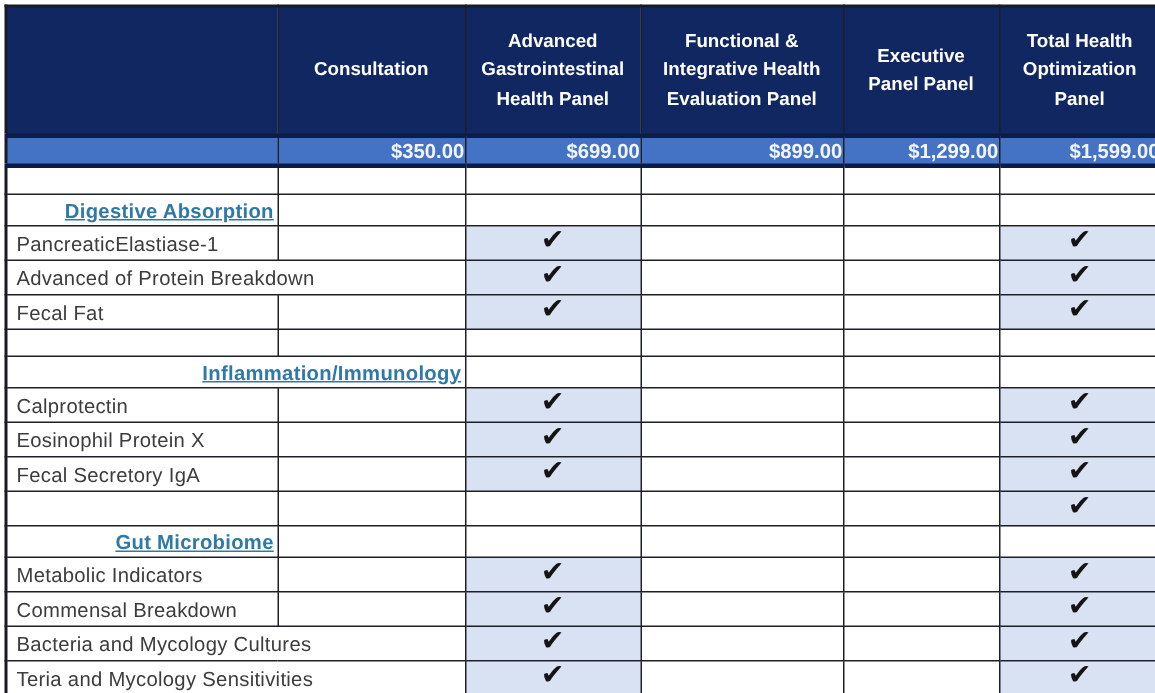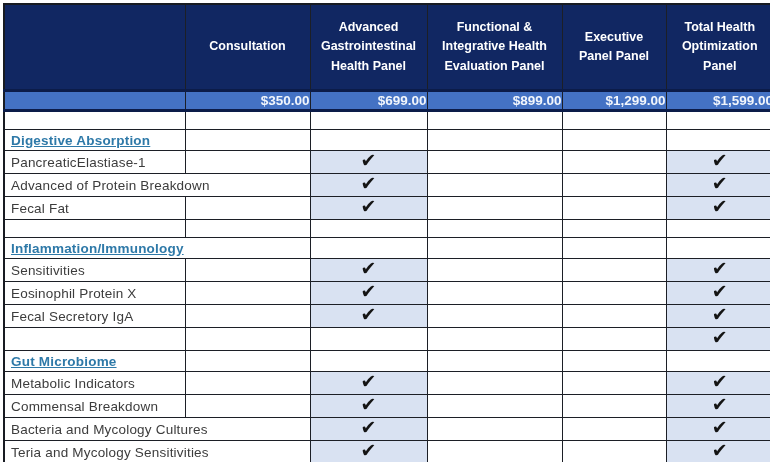--- a/index.html
+++ b/index.html
@@ -10,21 +10,21 @@
 
   
   thead th{background:#112762;color:#ffffff;font-weight:bold;font-size:12.5px;
            line-height:1.55;height:80px;vertical-align:middle;text-align:center;
            padding:2px 4px;}
   
   tr.price td{background:#4472C4;border-top:3px solid #0c1c49;border-bottom:3px solid #0c1c49;
               color:#f2f6fc;font-weight:bold;text-align:right;font-size:13.5px;height:17px;}
   
   tr.spacer td{height:17px;}
-  tr.section td{height:18px;}
+  tr.section td{height:18px;text-align:right;}
   tr.item td{height:20px;}
   td.label{font-size:13.5px;color:#3c3c3c;padding:1px 2px 1px 6px;white-space:nowrap;
            vertical-align:middle;letter-spacing:0.2px;}
   .section-link{color:#2E79A8;font-weight:bold;text-decoration:underline;
                 font-size:13.5px;letter-spacing:0.2px;cursor:pointer;}
   td.chk{background:#D9E2F2;text-align:center;vertical-align:bottom;}
   .check{font-family:"DejaVu Sans",sans-serif;font-size:19px;line-height:12px;
          color:#141414;display:inline-block;transform:translateY(-2px);}
 </style>
 </head>
@@ -115,21 +115,21 @@
 
     <tr class="section">
       <td class="label" colspan="2"><span class="section-link">Inflammation/Immunology</span></td>
       <td></td>
           <td></td>
       <td></td>
           <td></td>
     </tr>
 
     <tr class="item">
-      <td class="label">Sensitivities</td>
+      <td class="label">Calprotectin</td>
       <td></td>
       <td class="chk"><span class="check">✔</span></td>
       <td></td>
           <td></td>
       <td class="chk"><span class="check">✔</span></td>
     </tr>
 
     <tr class="item">
       <td class="label">Eosinophil Protein X</td>
       <td></td>

